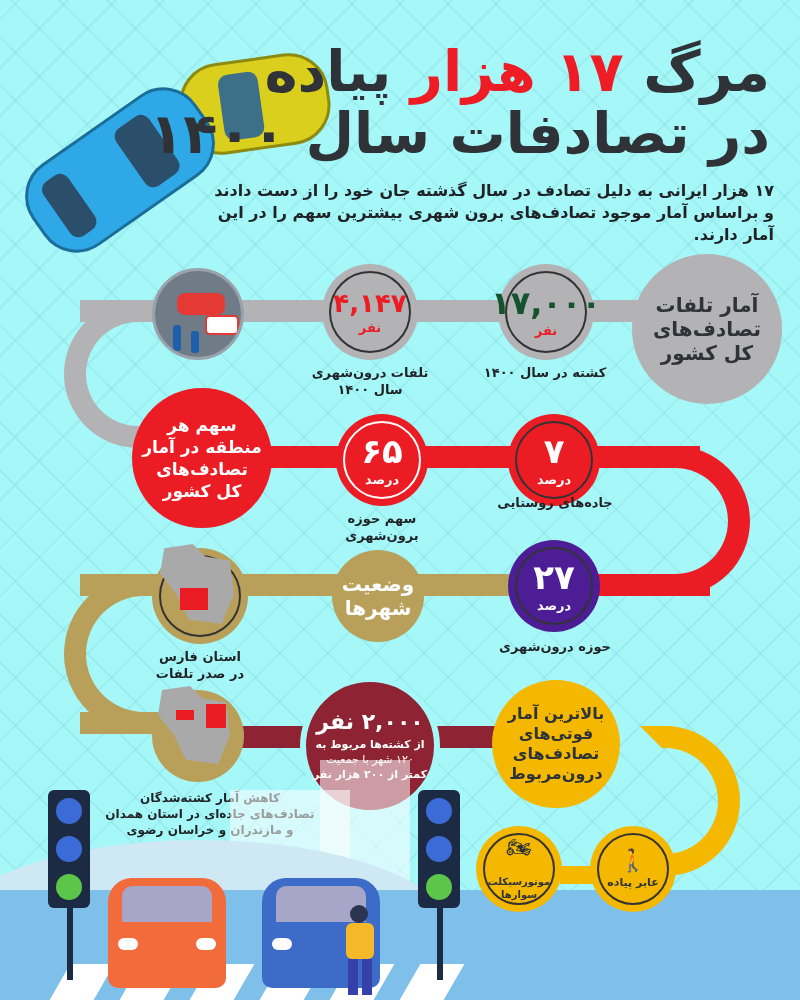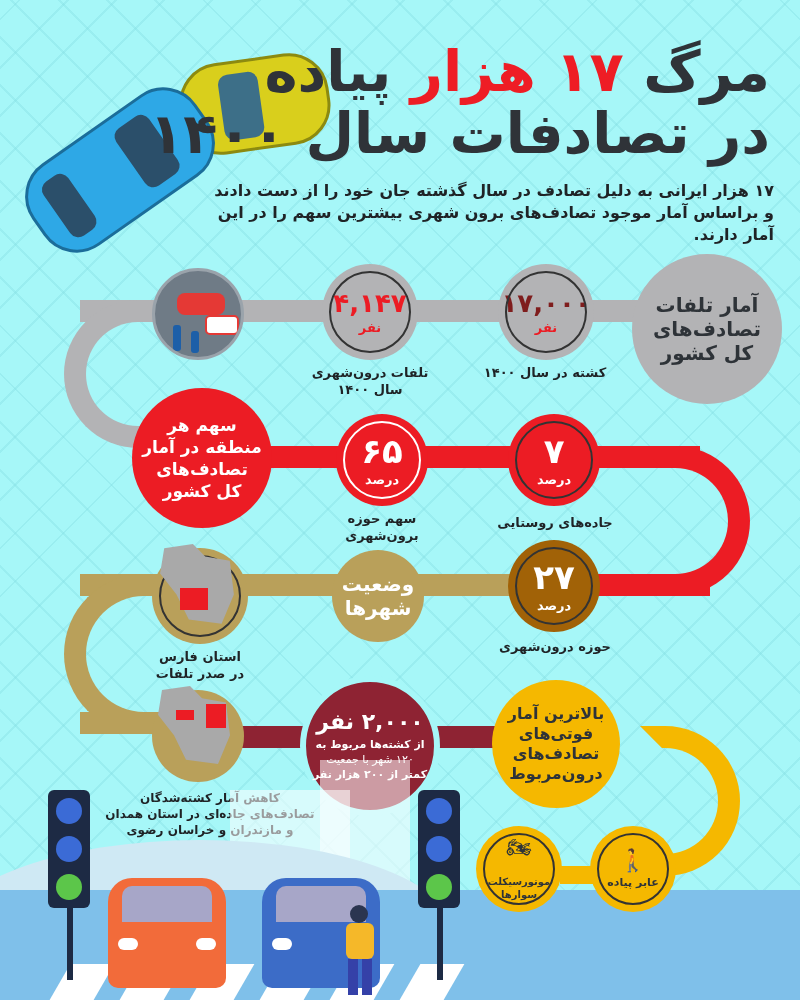--- a/index.html
+++ b/index.html
@@ -82,21 +82,21 @@
 <div class="curve" style="left:64px;top:300px;width:120px;height:148px;border-color:#b3b3b5;border-right-color:transparent;border-radius:74px 0 0 74px;"></div>
 
 <div class="circle" style="left:632px;top:254px;width:150px;height:150px;background:#b3b3b5;">
   <div class="big-label">آمار تلفات</div>
   <div class="big-label">تصادف‌های</div>
   <div class="big-label">کل کشور</div>
 </div>
 
 <div class="circle" style="left:498px;top:264px;width:96px;height:96px;background:#b3b3b5;">
   <div class="ring"></div>
-  <div class="num" style="color:#7f1d1d;font-size:26px;">۱۷,۰۰۰</div>
+  <div class="num" style="color:#14532d;font-size:32px;">۱۷,۰۰۰</div>
   <div class="unit" style="color:#ec1c24;">نفر</div>
 </div>
 <div class="caption" style="left:480px;top:364px;width:130px;">کشته در سال ۱۴۰۰</div>
 
 <div class="circle" style="left:322px;top:264px;width:96px;height:96px;background:#b3b3b5;">
   <div class="ring"></div>
   <div class="num" style="color:#ec1c24;font-size:26px;">۴,۱۴۷</div>
   <div class="unit" style="color:#ec1c24;">نفر</div>
 </div>
 <div class="caption" style="left:305px;top:364px;width:130px;">
@@ -119,34 +119,34 @@
   <div class="big-label" style="font-size:17px;line-height:22px;">منطقه در آمار</div>
   <div class="big-label" style="font-size:17px;line-height:22px;">تصادف‌های</div>
   <div class="big-label" style="font-size:17px;line-height:22px;">کل کشور</div>
 </div>
 
 <div class="circle" style="left:508px;top:414px;width:92px;height:92px;background:#ec1c24;color:#fff;">
   <div class="ring"></div>
   <div class="num">۷</div>
   <div class="unit">درصد</div>
 </div>
-<div class="caption" style="left:490px;top:514px;width:130px;">جاده‌های روستایی</div>
+<div class="caption" style="left:490px;top:494px;width:130px;">جاده‌های روستایی</div>
 
 <div class="circle" style="left:336px;top:414px;width:92px;height:92px;background:#ec1c24;color:#fff;">
   <div class="ring" style="border-color:#fff;"></div>
   <div class="num">۶۵</div>
   <div class="unit">درصد</div>
 </div>
 <div class="caption" style="left:310px;top:510px;width:144px;">سهم حوزه برون‌شهری</div>
 
 <div class="seg gold" style="left:80px;top:574px;width:600px;"></div>
 <div class="seg red" style="left:560px;top:574px;width:150px;"></div>
 <div class="curve" style="left:64px;top:574px;width:120px;height:160px;border-color:#b9a05a;border-right-color:transparent;border-radius:80px 0 0 80px;"></div>
 
-<div class="circle" style="left:508px;top:540px;width:92px;height:92px;background:#a16207;color:#fff;">
+<div class="circle" style="left:508px;top:540px;width:92px;height:92px;background:#4c1d95;color:#fff;">
   <div class="ring"></div>
   <div class="num">۲۷</div>
   <div class="unit">درصد</div>
 </div>
 <div class="caption" style="left:490px;top:638px;width:130px;">حوزه درون‌شهری</div>
 
 <div class="circle" style="left:332px;top:550px;width:92px;height:92px;background:#b9a05a;color:#fff;">
   <div class="big-label">وضعیت</div>
   <div class="big-label">شهرها</div>
 </div>

